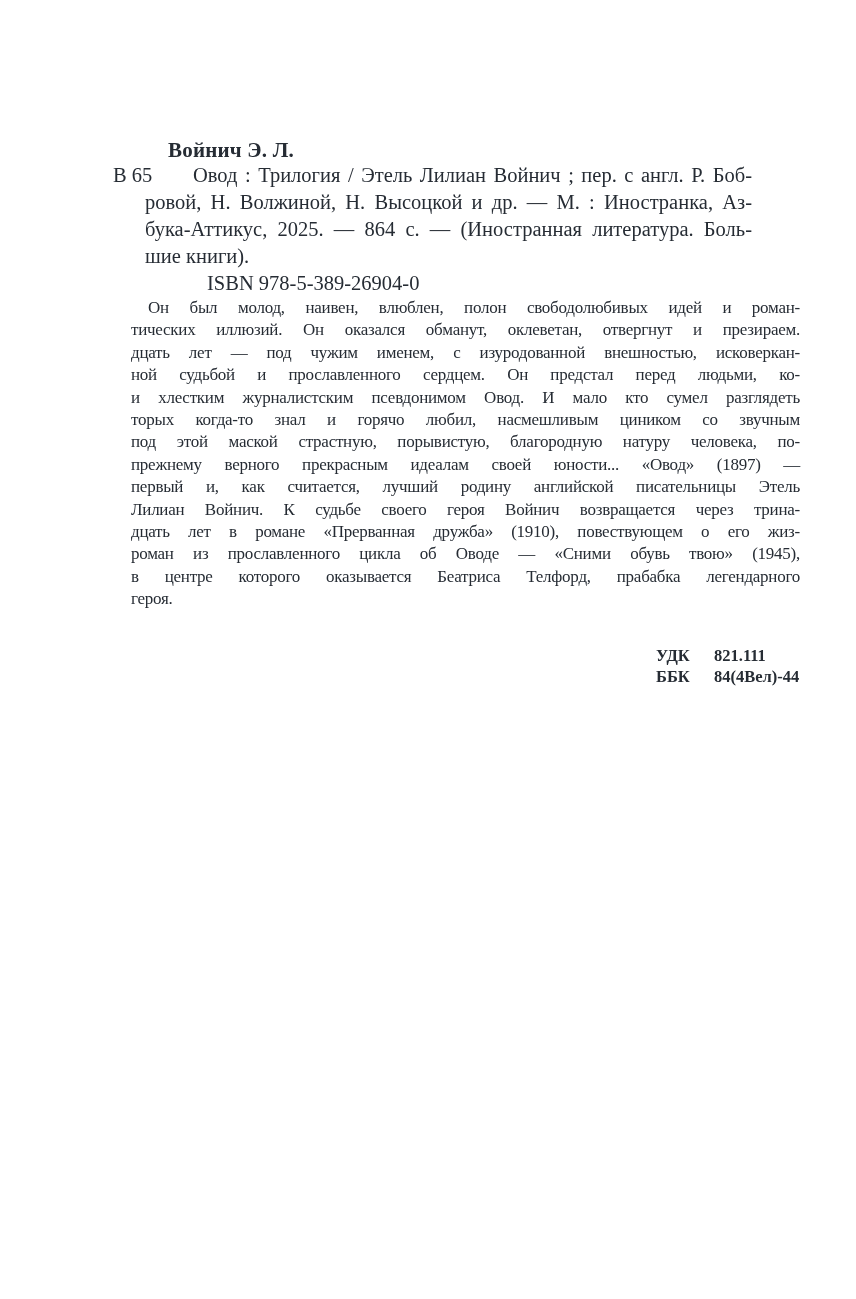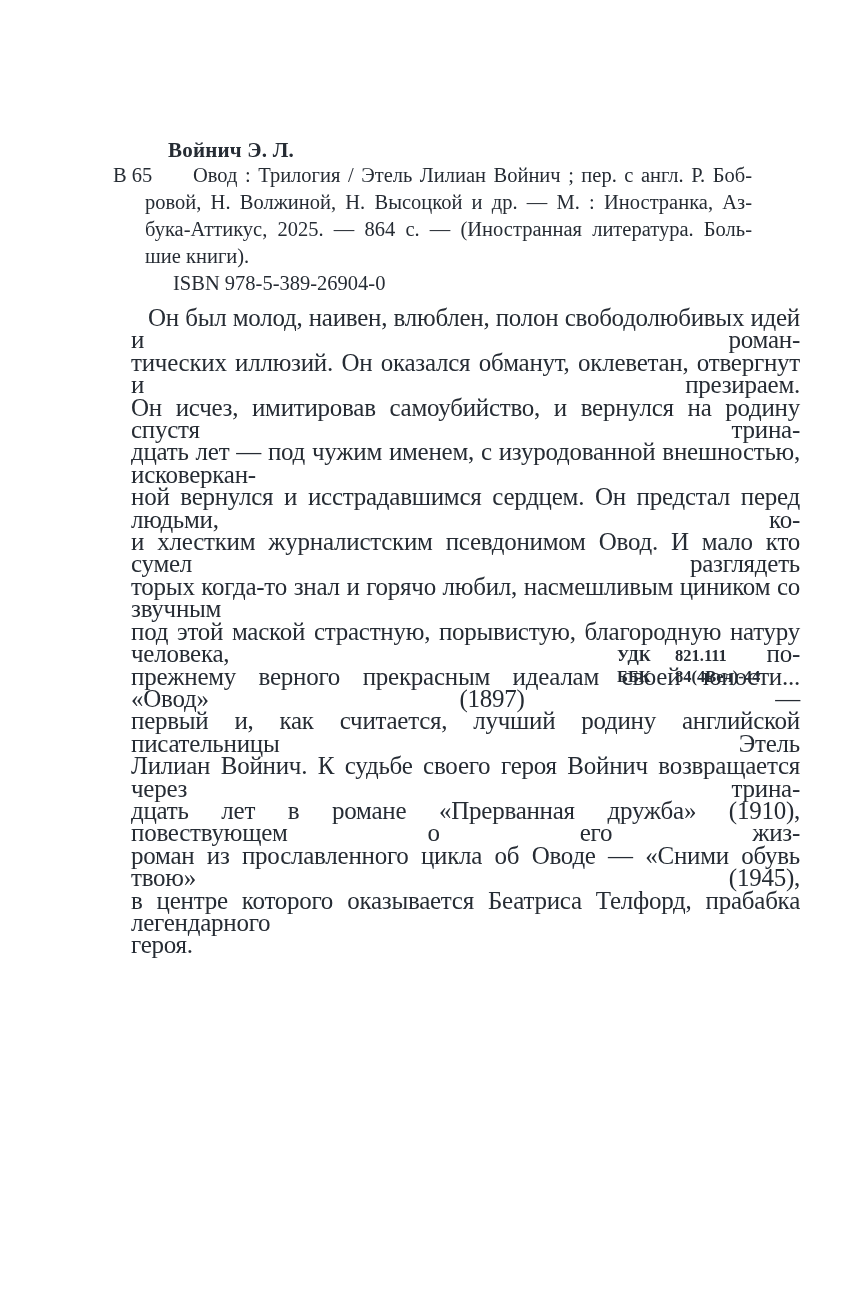--- a/index.html
+++ b/index.html
@@ -36,48 +36,47 @@
   .index-code {
     position: absolute;
     left: -32px;
     top: 0;
     font-size: 20.5px;
     line-height: 27px;
     white-space: nowrap;
   }
   .biblio-lines .tline:first-child { text-indent: 48px; }
   .isbn-line {
-    margin-left: 28px;
+    margin-left: 62px;
     font-size: 20.5px;
     line-height: 27px;
     white-space: nowrap;
   }
   .annotation-block {
     position: absolute;
     left: 131px;
     top: 297px;
     width: 669px;
-    font-size: 25px;
+    font-size: 17px;
     line-height: 22.4px;
     letter-spacing: -0.25px;
-    margin-top: 10px;
   }
   .annotation-block .tline:first-child { text-indent: 17px; }
   .tline {
     text-align: justify;
     text-align-last: justify;
     text-justify: inter-word;
   }
   .tline-last {
     text-align: right;
     text-align-last: left;
   }
   .codes-block {
     position: absolute;
-    left: 617px;
+    left: 656px;
     top: 645px;
     font-size: 16.5px;
     font-weight: bold;
     line-height: 21px;
   }
   .code-row {
     display: grid;
     grid-template-columns: 46px auto;
     column-gap: 12px;
     white-space: nowrap;
@@ -97,23 +96,22 @@
         <div class="tline">ровой, Н. Волжиной, Н. Высоцкой и др. — М. : Иностранка, Аз-</div>
         <div class="tline">бука-Аттикус, 2025. — 864 с. — (Иностранная литература. Боль-</div>
         <div class="tline tline-last">шие книги).</div>
       </div>
     <div class="isbn-line">ISBN 978-5-389-26904-0</div>
   </div>
 
   <div class="annotation-block">
       <div class="tline">Он был молод, наивен, влюблен, полон свободолюбивых идей и роман-</div>
       <div class="tline">тических иллюзий. Он оказался обманут, оклеветан, отвергнут и презираем.</div>
-      <div class="tline">Он исчез, имитировав самоубийство, и вернулся на родину спустя трина-</div>
       <div class="tline">дцать лет — под чужим именем, с изуродованной внешностью, исковеркан-</div>
-      <div class="tline">ной вернулся и исстрадавшимся сердцем. Он предстал перед людьми, ко-</div>
+      <div class="tline">ной судьбой и прославленного сердцем. Он предстал перед людьми, ко-</div>
       <div class="tline">и хлестким журналистским псевдонимом Овод. И мало кто сумел разглядеть</div>
       <div class="tline">торых когда-то знал и горячо любил, насмешливым циником со звучным</div>
       <div class="tline">под этой маской страстную, порывистую, благородную натуру человека, по-</div>
       <div class="tline">прежнему верного прекрасным идеалам своей юности... «Овод» (1897) —</div>
       <div class="tline">первый и, как считается, лучший родину английской писательницы Этель</div>
       <div class="tline">Лилиан Войнич. К судьбе своего героя Войнич возвращается через трина-</div>
       <div class="tline">дцать лет в романе «Прерванная дружба» (1910), повествующем о его жиз-</div>
       <div class="tline">роман из прославленного цикла об Оводе — «Сними обувь твою» (1945),</div>
       <div class="tline">в центре которого оказывается Беатриса Телфорд, прабабка легендарного</div>
       <div class="tline tline-last">героя.</div>

